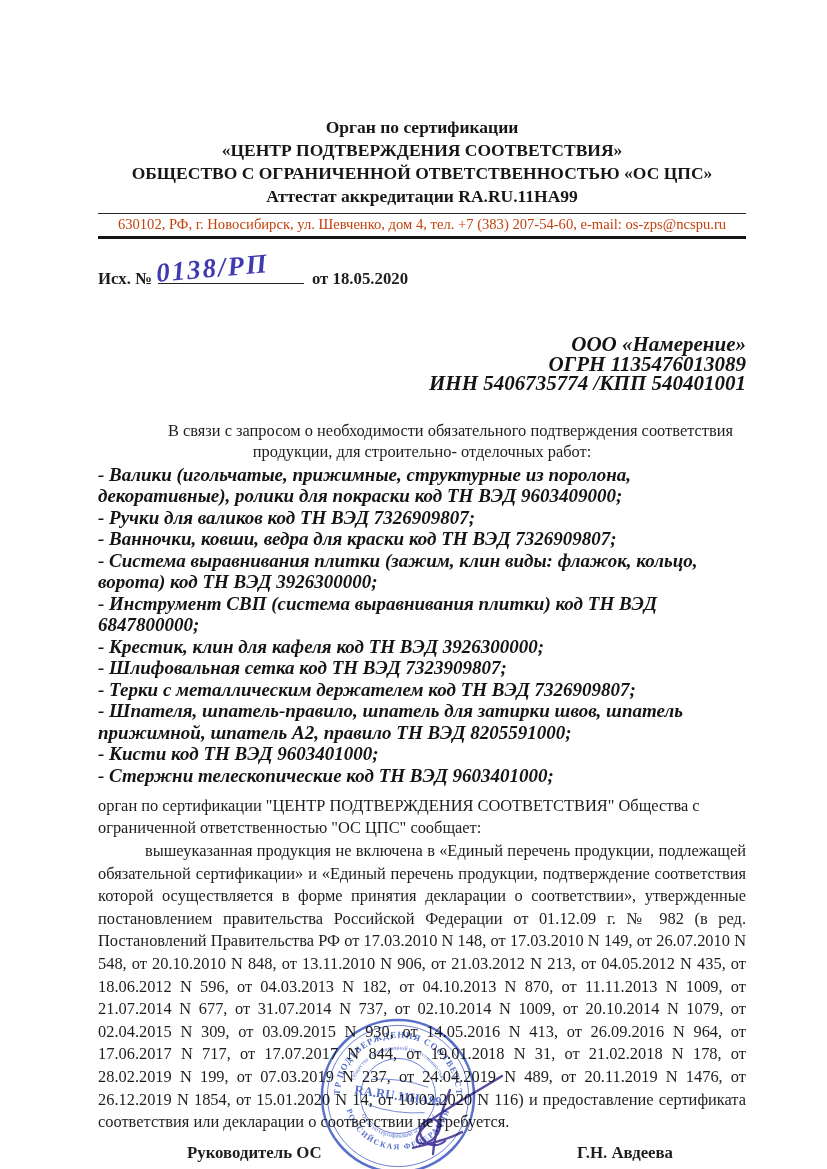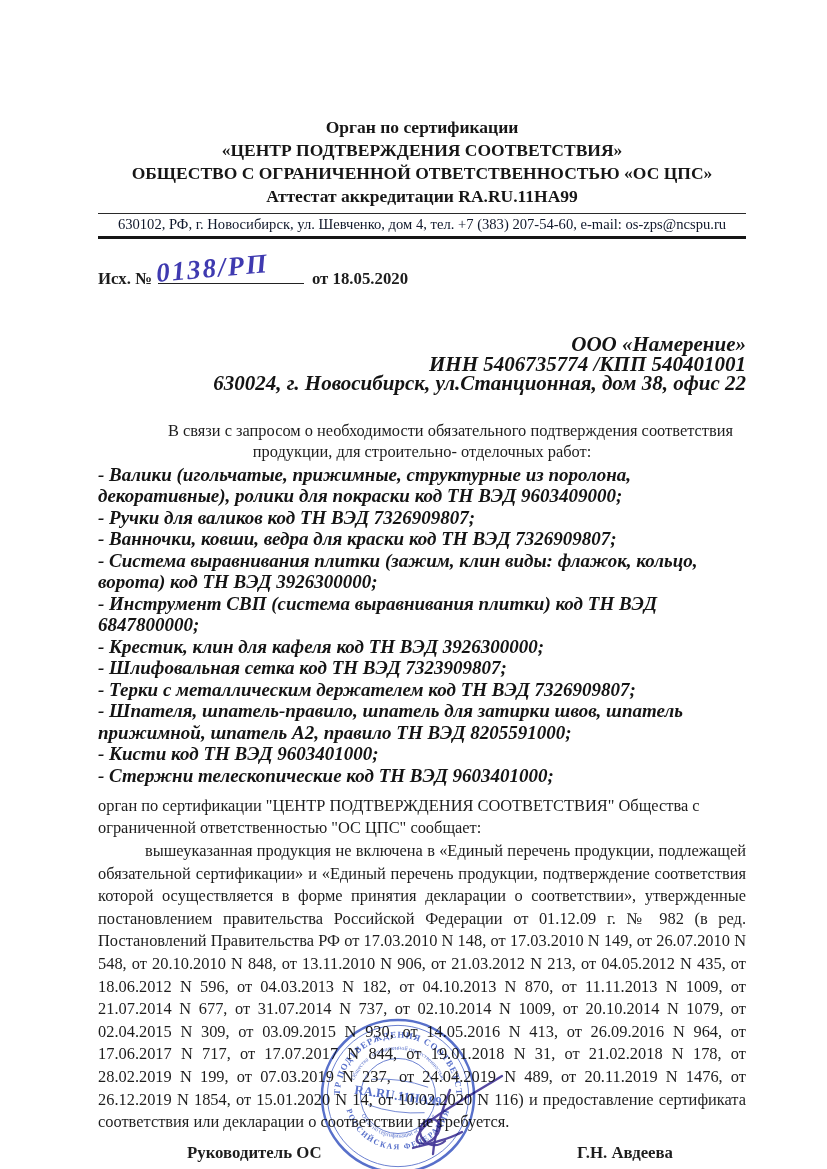--- a/index.html
+++ b/index.html
@@ -12,21 +12,21 @@
     color:#1d1d1d;
     overflow:hidden;
     margin-top:20px;
   }
   .content { padding:96px 81px 0 98px; }
 
   
   .letterhead { text-align:center; font-weight:bold; font-size:17.5px; line-height:23px; color:#161616; }
   .rule-thin  { border-top:1.6px solid #2a2a2a; margin-top:5px; }
   .rule-thick { border-top:3px solid #161616; }
-  .address-line { text-align:center; font-size:14.6px; line-height:19px; padding:1px 0 2px 0; color:#0f172a; }
+  .address-line { text-align:center; font-size:14.6px; line-height:19px; padding:1px 0 2px 0; color:#c2410c; }
 
   
   .ref-row { position:relative; margin-top:28px; font-weight:bold; font-size:16.8px; height:26px; }
   .ref-underline { display:inline-block; width:146px; border-bottom:1.6px solid #222; height:17px; margin:0 8px 0 6px; }
   .handwritten-no {
     position:absolute; left:58px; top:-14px;
     font-size:27px; font-style:italic; font-weight:bold;
     color:#3f3ab0; transform:rotate(-5deg);
     letter-spacing:2px; white-space:nowrap;
   }
@@ -68,22 +68,22 @@
     <div class="address-line">630102, РФ, г. Новосибирск, ул. Шевченко, дом 4, тел. +7 (383) 207-54-60,  e-mail: os-zps@ncspu.ru</div>
     <div class="rule-thick"></div>
 
     <div class="ref-row">
       <span>Исх. №</span><span class="ref-underline"></span><span>от 18.05.2020</span>
       <span class="handwritten-no">0138/РП</span>
     </div>
 
     <div class="recipient">
       <div>ООО «Намерение»</div>
+      <div>ОГРН 1135476013089</div>
       <div>ИНН 5406735774 /КПП 540401001</div>
-      <div>630024, г. Новосибирск, ул.Станционная, дом 38, офис 22</div>
     </div>
 
     <p class="body-intro">В связи с запросом о необходимости обязательного подтверждения соответствия продукции, для строительно- отделочных работ:</p>
 
     <div class="products">
       <div>- Валики (игольчатые, прижимные, структурные из поролона, декоративные), ролики для покраски код ТН ВЭД 9603409000;</div>
       <div>- Ручки для валиков код ТН ВЭД 7326909807;</div>
       <div>- Ванночки, ковши, ведра для краски код ТН ВЭД 7326909807;</div>
       <div>- Система выравнивания плитки (зажим, клин виды: флажок, кольцо, ворота) код ТН ВЭД 3926300000;</div>
       <div>- Инструмент СВП (система выравнивания плитки) код ТН ВЭД 6847800000;</div>

